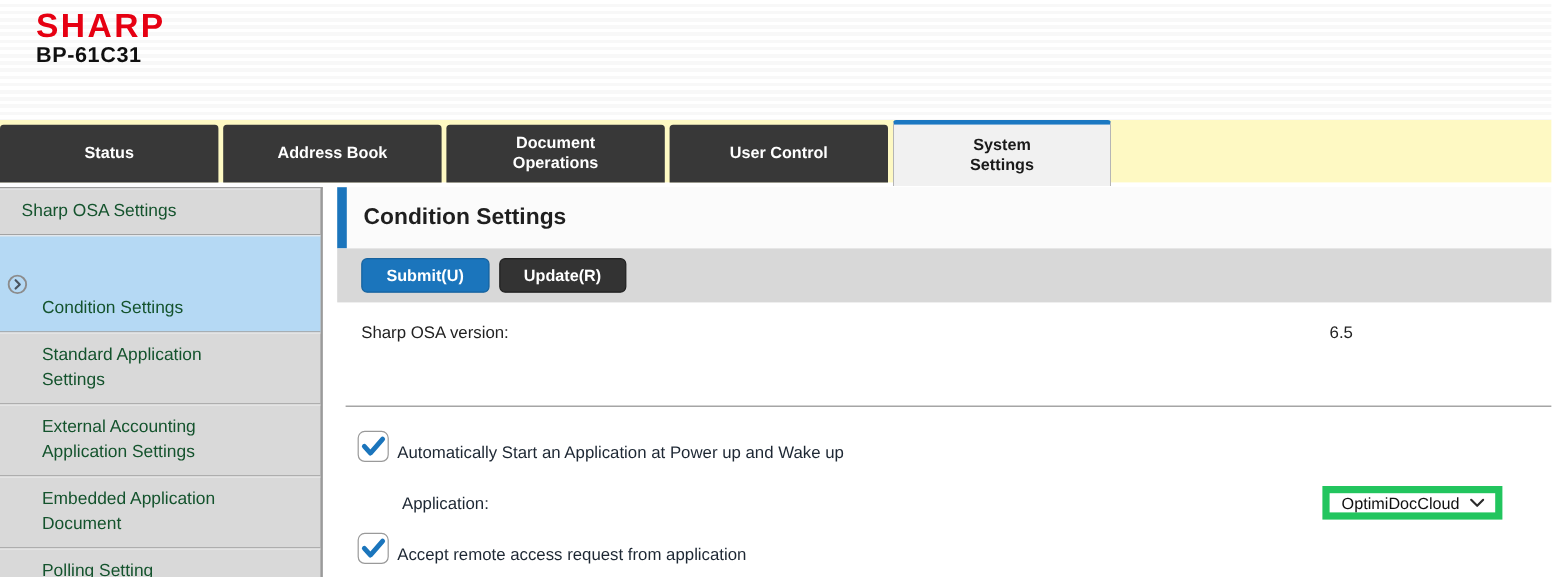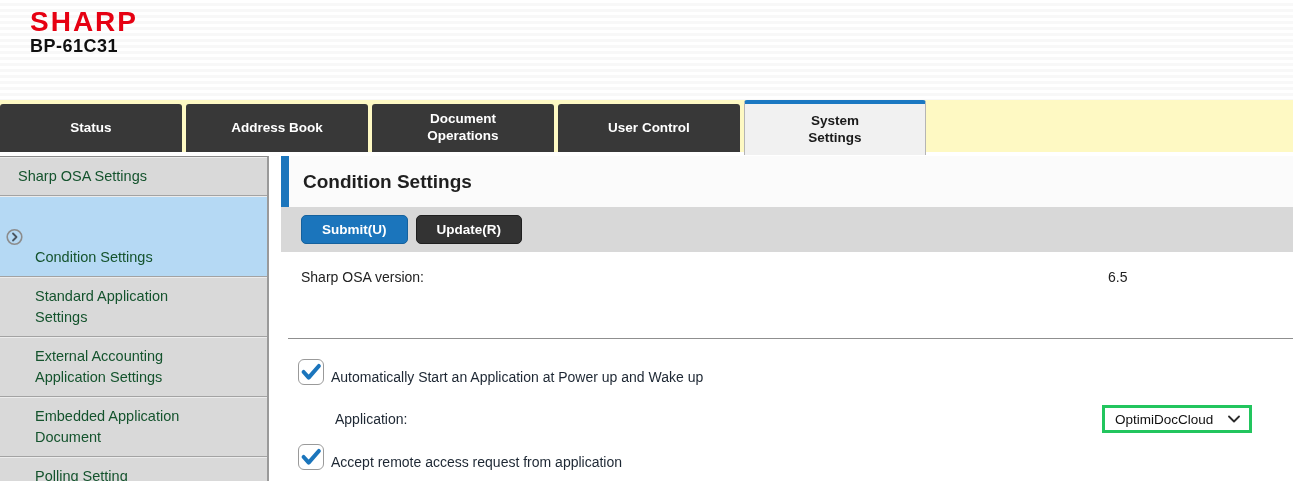--- a/index.html
+++ b/index.html
@@ -202,21 +202,21 @@
     font-size: 14px;
     color: #1d2733;
   }
   .select-box {
     position: absolute;
     left: 767px;
     top: 0;
     width: 150px;
     height: 28px;
     background: #ffffff;
-    border: 3px solid #22c55e;
+    border: 6px solid #22c55e;
     display: flex;
     align-items: center;
     justify-content: space-between;
     padding: 0 9px 0 10px;
     font-size: 13.5px;
     color: #101010;
     cursor: pointer;
   }
 </style>
 </head>

